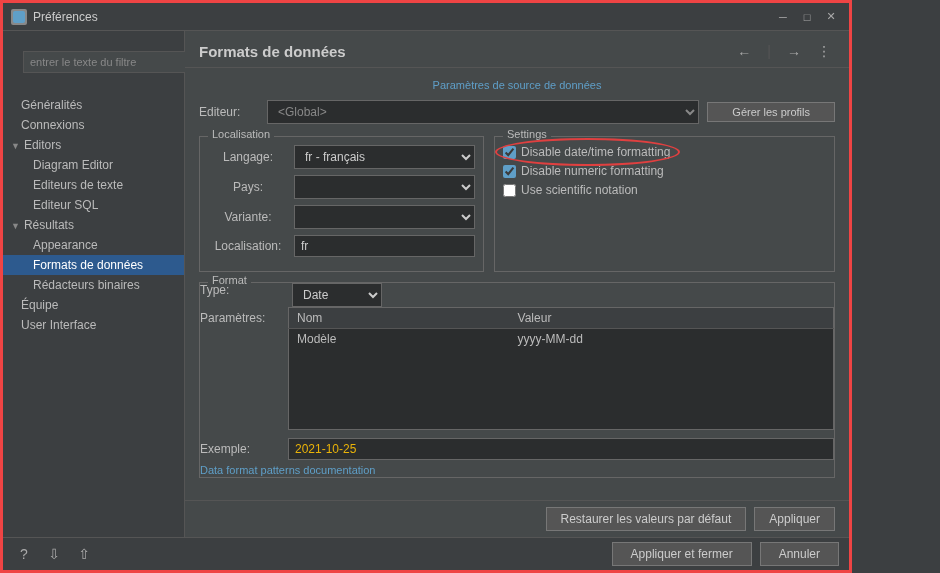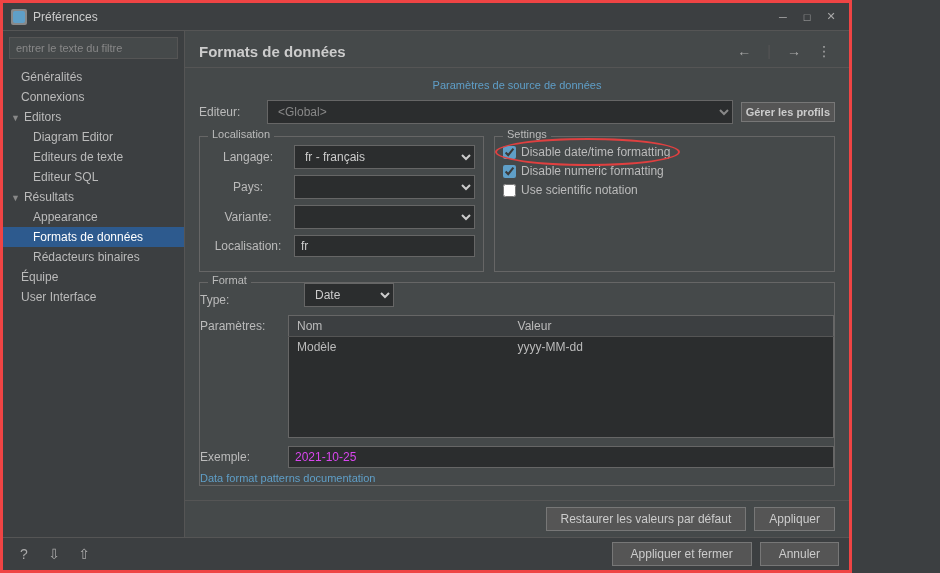--- a/index.html
+++ b/index.html
@@ -66,21 +66,21 @@
     
     .sidebar {
       width: 182px;
       background: #3c3f41;
       border-right: 1px solid #555;
       display: flex;
       flex-direction: column;
       flex-shrink: 0;
     }
     .filter-input {
-      margin: 6px;
+      margin: 20px;
       background: #45494a;
       border: 1px solid #555;
       color: #888;
       padding: 4px 6px;
       font-size: 11px;
       outline: none;
       width: calc(100% - 12px);
     }
     .filter-input::placeholder { color: #888; }
     .tree {
@@ -173,25 +173,24 @@
       background: #2b2d2e;
       border: 1px solid #666;
       color: #888;
       padding: 3px 6px;
       font-size: 12px;
     }
     .profile-btn {
       background: #555;
       border: 1px solid #777;
       color: #ccc;
-      padding: 3px 4px;
+      padding: 3px 24px;
       font-size: 11px;
       cursor: pointer;
       white-space: nowrap;
-      font-weight: bold;
     }
 
     
     .panels-row {
       display: flex;
       gap: 10px;
       margin-bottom: 10px;
     }
 
     
@@ -272,23 +271,22 @@
     }
 
     
     .format-panel {
       border: 1px solid #666;
       position: relative;
       margin-bottom: 10px;
     }
     .type-row {
       display: flex;
-      align-items: flex-end;
-      margin-bottom: 8px;
-      gap: 24px;
+      align-items: flex-start;
+      gap: 12px;
     }
     .type-label {
       color: #bbb;
       font-size: 12px;
       width: 80px;
     }
     .type-select {
       background: #2b2d2e;
       border: 1px solid #666;
       color: #ccc;
@@ -345,21 +343,21 @@
     }
     .example-label {
       color: #bbb;
       font-size: 12px;
       width: 80px;
     }
     .example-input {
       flex: 1;
       background: #2b2d2e;
       border: 1px solid #666;
-      color: #d946ef;
+      color: #eab308;
       padding: 3px 6px;
       font-size: 12px;
     }
 
     
     .doc-link {
       color: #5f9fc8;
       font-size: 11px;
       cursor: pointer;
       text-decoration: none;

